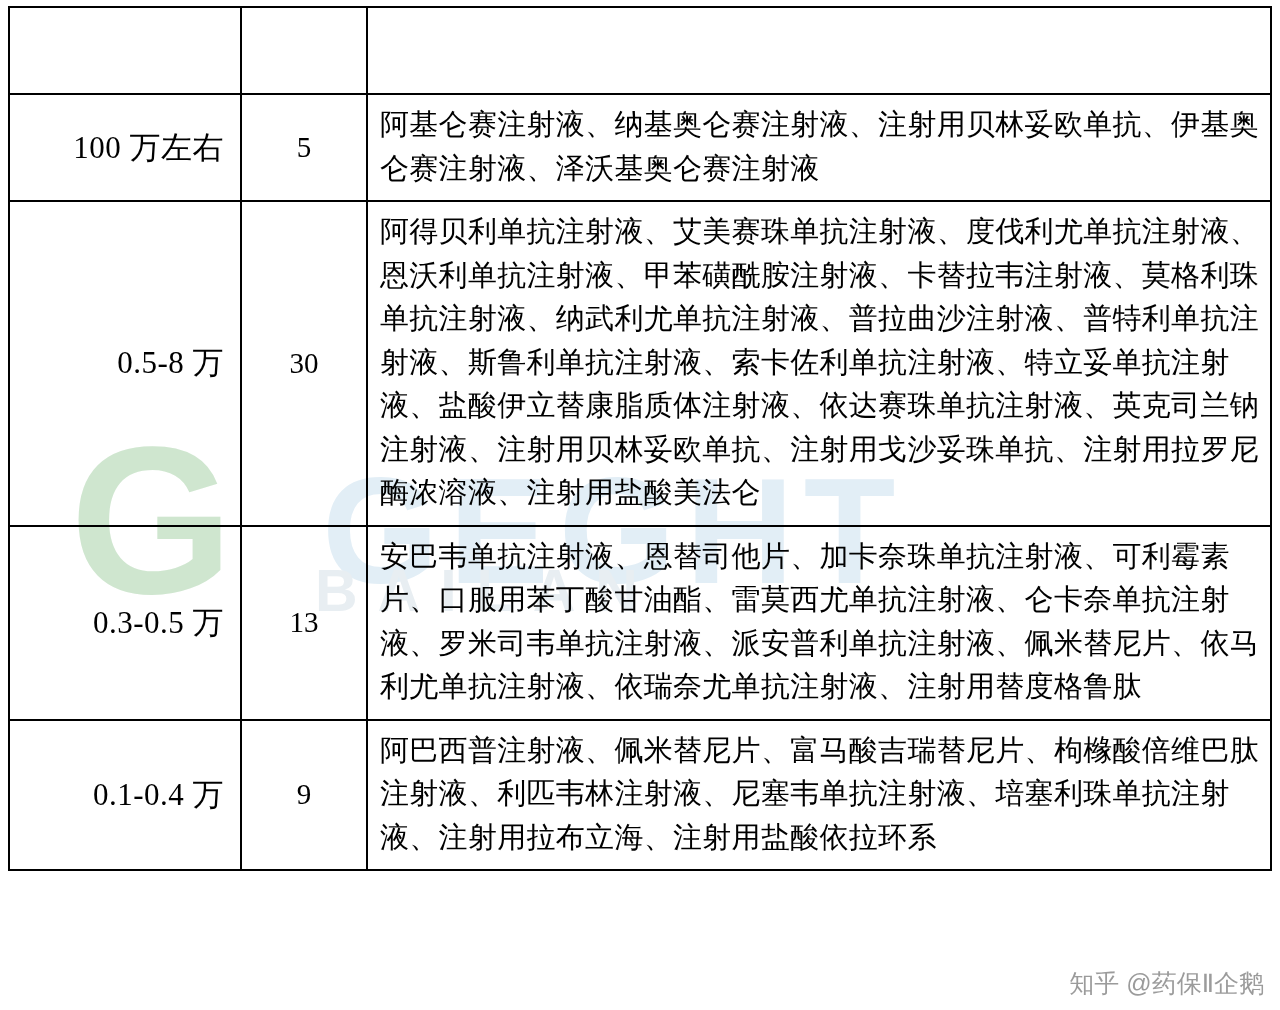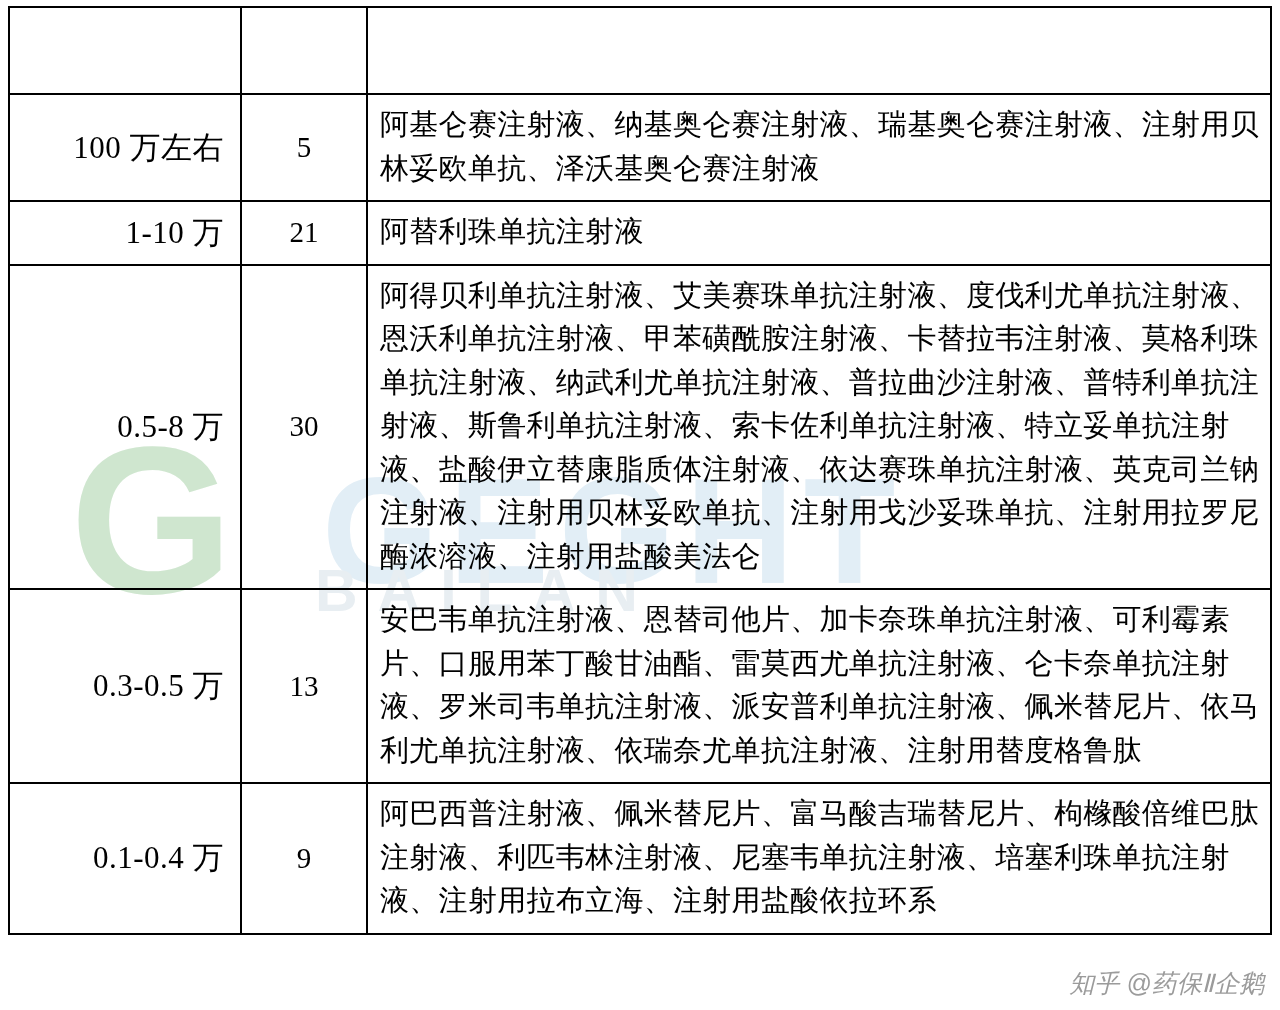--- a/index.html
+++ b/index.html
@@ -117,21 +117,20 @@
   .site-watermark {
     position: absolute;
     right: 16px;
     bottom: 10px;
     z-index: 5;
     color: #8a8a8a;
     font-size: 25px;
     font-family: "Liberation Sans", sans-serif;
     opacity: 0.85;
     white-space: nowrap;
-    font-style: italic;
   }
 </style>
 </head>
 <body>
 
 <div class="watermark">
   <div class="wm-g">G</div>
   <div class="wm-text">GEGHT</div>
   <div class="wm-sub">BAILAN</div>
 </div>
@@ -147,26 +146,21 @@
       <tr>
         <th>最小销售单位均价范围</th>
         <th>品种数</th>
         <th>品名</th>
       </tr>
     </thead>
     <tbody>
       <tr>
         <td class="range-cell">100 万左右</td>
         <td class="count-cell">5</td>
-        <td class="names-cell">阿基仑赛注射液、纳基奥仑赛注射液、瑞基奥仑赛注射液、注射用贝林妥欧单抗、泽沃基奥仑赛注射液</td>
-      </tr>
-      <tr>
-        <td class="range-cell">1-10 万</td>
-        <td class="count-cell">21</td>
-        <td class="names-cell">阿替利珠单抗注射液</td>
+        <td class="names-cell">阿基仑赛注射液、纳基奥仑赛注射液、注射用贝林妥欧单抗、伊基奥仑赛注射液、泽沃基奥仑赛注射液</td>
       </tr>
       <tr>
         <td class="range-cell">0.5-8 万</td>
         <td class="count-cell">30</td>
         <td class="names-cell">阿得贝利单抗注射液、艾美赛珠单抗注射液、度伐利尤单抗注射液、恩沃利单抗注射液、甲苯磺酰胺注射液、卡替拉韦注射液、莫格利珠单抗注射液、纳武利尤单抗注射液、普拉曲沙注射液、普特利单抗注射液、斯鲁利单抗注射液、索卡佐利单抗注射液、特立妥单抗注射液、盐酸伊立替康脂质体注射液、依达赛珠单抗注射液、英克司兰钠注射液、注射用贝林妥欧单抗、注射用戈沙妥珠单抗、注射用拉罗尼酶浓溶液、注射用盐酸美法仑</td>
       </tr>
       <tr>
         <td class="range-cell">0.3-0.5 万</td>
         <td class="count-cell">13</td>
         <td class="names-cell">安巴韦单抗注射液、恩替司他片、加卡奈珠单抗注射液、可利霉素片、口服用苯丁酸甘油酯、雷莫西尤单抗注射液、仑卡奈单抗注射液、罗米司韦单抗注射液、派安普利单抗注射液、佩米替尼片、依马利尤单抗注射液、依瑞奈尤单抗注射液、注射用替度格鲁肽</td>

